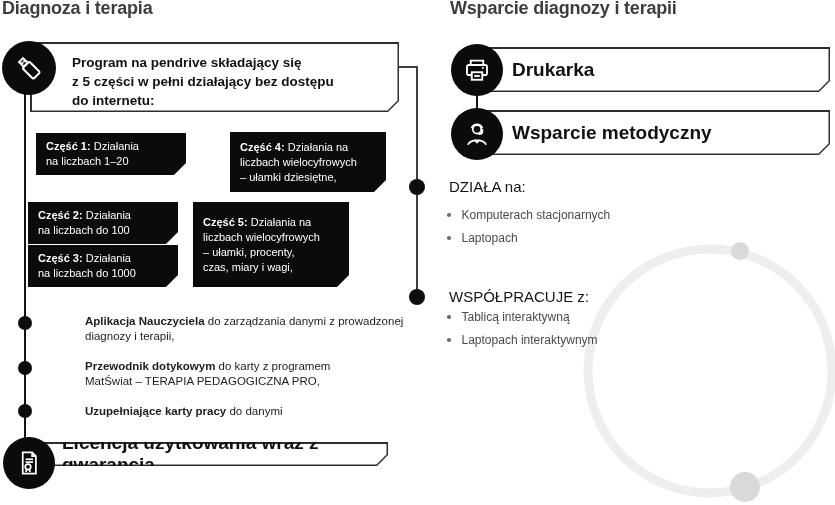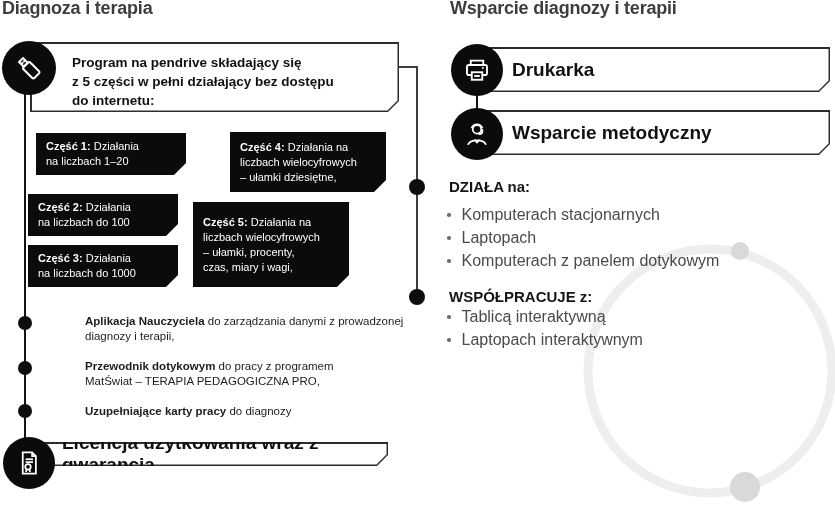--- a/index.html
+++ b/index.html
@@ -58,26 +58,26 @@
 
   
   .feature {
     position:absolute; left:40px; width:372px; font-size:11.5px; line-height:15px;
     color:#1d1d1d; z-index:2; white-space:pre-line;margin-left:45px;
   }
   .feature b { font-weight:bold; }
 
   
   .section-heading {
-    position:absolute; left:449px; font-size:15px; font-weight:bold; color:#151515;
+    position:absolute; left:449px; font-size:15px; font-weight:normal; color:#151515;
     z-index:2; white-space:nowrap;text-align:right;
   }
   .list-row {
     position:absolute; left:447px; display:flex; gap:11px; align-items:flex-start;
-    z-index:2; font-size:16px; line-height:16px; color:#4a4a4a; white-space:nowrap;
+    z-index:2; font-size:12px; line-height:16px; color:#4a4a4a; white-space:nowrap;
   }
   .mini-dot { width:3.5px; height:3.5px; background:#6e6e6e; border-radius:50%; margin-top:6px; flex:none; }
 </style>
 </head>
 <body>
 
 <div class="canvas">
 
   <svg class="bg-svg" width="835" height="505">
     <circle cx="710" cy="371" r="122" fill="none" stroke="#eeeeee" stroke-width="9"></circle>
@@ -104,21 +104,21 @@
         <line x1="11.1" y1="5.1" x2="11.1" y2="6.6"></line>
         <line x1="12.9" y1="5.1" x2="12.9" y2="6.6"></line>
       </g>
     </svg>
   </div>
 
   <div class="part-box" style="left:28px; top:133px; width:150px; height:42px;margin-left:8px;">
     <div class="part-text"><b>Część 1:</b><span> Działania
 na liczbach 1–20</span></div>
   </div>
-  <div class="part-box" style="left:28px; top:194px; width:150px; height:42px;">
+  <div class="part-box" style="left:28px; top:202px; width:150px; height:42px;">
     <div class="part-text"><b>Część 2:</b><span> Działania
 na liczbach do 100</span></div>
   </div>
   <div class="part-box" style="left:28px; top:245px; width:150px; height:42px;">
     <div class="part-text"><b>Część 3:</b><span> Działania
 na liczbach do 1000</span></div>
   </div>
   <div class="part-box" style="left:193px; top:132px; width:156px; height:60px;margin-left:37px;">
     <div class="part-text"><b>Część 4:</b><span> Działania na
 liczbach wielocyfrowych
@@ -130,23 +130,23 @@
 – ułamki, procenty,
 czas, miary i wagi,</span></div>
   </div>
 
   <div class="node-dot" style="left:18px; top:316px; width:14px; height:14px;"></div>
   <div class="node-dot" style="left:18px; top:361px; width:14px; height:14px;"></div>
   <div class="node-dot" style="left:18px; top:404px; width:14px; height:14px;"></div>
 
   <div class="feature" style="top:314px;"><b>Aplikacja Nauczyciela</b><span> do zarządzania danymi z prowadzonej
 diagnozy i terapii,</span></div>
-  <div class="feature" style="top:359px;"><b>Przewodnik dotykowym</b><span> do pracy z programem
+  <div class="feature" style="top:359px;"><b>Przewodnik dotykowym</b><span> do karty z programem
 MatŚwiat – TERAPIA PEDAGOGICZNA PRO,</span></div>
-  <div class="feature" style="top:404px;"><b>Uzupełniające karty pracy</b><span> do diagnozy</span></div>
+  <div class="feature" style="top:404px;"><b>Uzupełniające karty pracy</b><span> do danymi</span></div>
 
   <div class="obox" style="left:30px; top:442px; width:358px; height:24px;">
     <div class="obox-label" style="padding-left:32px;">Licencja użytkowania wraz z gwarancją</div>
   </div>
   <div class="icon-circle" style="left:3px; top:437px; width:52px; height:52px;">
     <svg width="30" height="30" viewBox="0 0 24 24">
       <g stroke="#ffffff" fill="none" stroke-width="1.4">
         <path d="M7 20.5 V3.5 h7.5 L17.5 6.5 V20.5 Z"></path>
         <path d="M14.5 3.5 V6.5 H17.5"></path>
         <line x1="9.3" y1="9" x2="15.2" y2="9"></line>
@@ -194,24 +194,20 @@
   <div class="node-dot" style="left:409px; top:179px; width:16px; height:16px;"></div>
   <div class="section-heading" style="top:178px;">DZIAŁA na:</div>
   <div class="list-row" style="top:207px;">
       <span class="mini-dot"></span>
       <span>Komputerach stacjonarnych</span>
     </div>
   <div class="list-row" style="top:230px;">
       <span class="mini-dot"></span>
       <span>Laptopach</span>
     </div>
-  <div class="list-row" style="top:253px;">
-      <span class="mini-dot"></span>
-      <span>Komputerach z panelem dotykowym</span>
-    </div>
 
   <div class="node-dot" style="left:409px; top:289px; width:16px; height:16px;"></div>
   <div class="section-heading" style="top:288px;">WSPÓŁPRACUJE z:</div>
   <div class="list-row" style="top:309px;">
       <span class="mini-dot"></span>
       <span>Tablicą interaktywną</span>
     </div>
   <div class="list-row" style="top:332px;">
       <span class="mini-dot"></span>
       <span>Laptopach interaktywnym</span>

